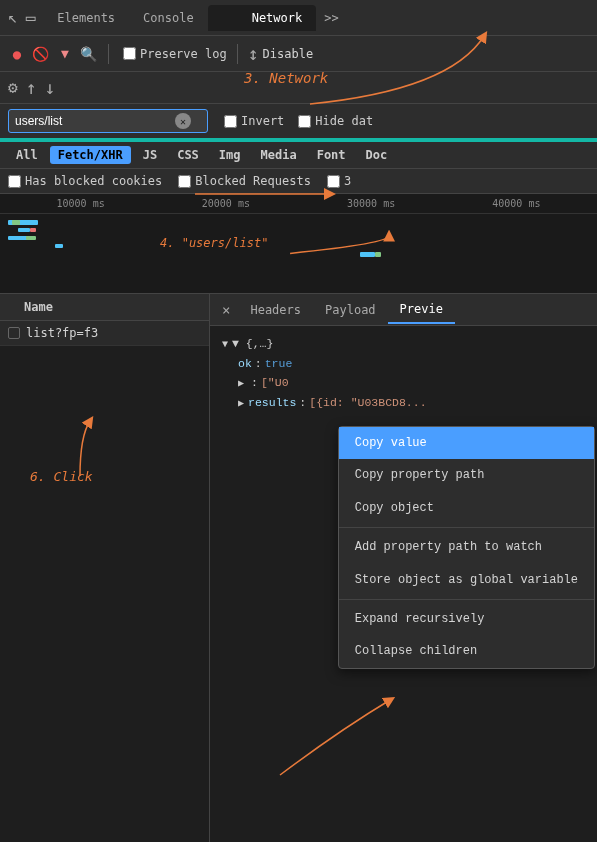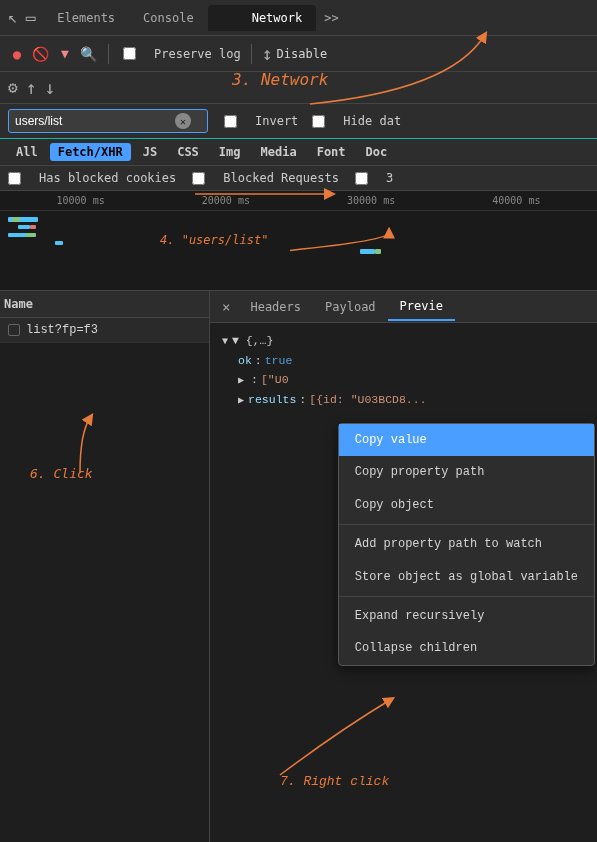--- a/index.html
+++ b/index.html
@@ -71,21 +71,21 @@
     }
     .preserve-log-area {
       display: flex;
       align-items: center;
       gap: 6px;
       margin-left: 4px;
     }
     .checkbox-label {
       display: flex;
       align-items: center;
-      gap: 18px;
+      gap: 4px;
       color: #ccc;
       font-size: 12px;
       cursor: pointer;
     }
     .checkbox-label input[type="checkbox"] {
       accent-color: #4a9eff;
     }
 
     
     .toolbar2 {
@@ -93,33 +93,33 @@
       align-items: center;
       background: #2d2d2d;
       border-bottom: 1px solid #444;
       height: 32px;
       padding: 0 8px;
       gap: 8px;
       position: relative;
     }
     .network-label-arrow {
       position: absolute;
-      left: 232px;
+      left: 244px;
       top: -2px;
       color: #e87a3b;
-      font-size: 16px;
+      font-size: 14px;
       font-style: italic;
       white-space: nowrap;
     }
 
     
     .search-bar {
       display: flex;
       background: #2d2d2d;
-      border-bottom: 1px solid #14b8a6;
+      border-bottom: 4px solid #14b8a6;
       padding: 5px 8px;
       gap: 8px;
     }
     .search-input-wrapper {
       display: flex;
       align-items: center;
       background: #3c3c3c;
       border: 1.5px solid #4a9eff;
       border-radius: 3px;
       padding: 3px 6px;
@@ -234,34 +234,33 @@
     .left-panel {
       width: 210px;
       border-right: 1px solid #444;
       background: #1e1e1e;
       display: flex;
       flex-direction: column;
     }
     .panel-header {
       background: #2d2d2d;
       border-bottom: 1px solid #444;
-      padding: 6px 4px;
+      padding: 6px 24px;
       font-size: 12px;
       color: #ccc;
       font-weight: 600;
     }
     .list-item {
       display: flex;
       align-items: center;
       padding: 5px 8px;
       gap: 6px;
       background: #2a2a2a;
       border-bottom: 1px solid #333;
       cursor: pointer;
-      font-family: Liberation Mono, monospace;
     }
     .list-item-checkbox {
       width: 12px;
       height: 12px;
       border: 1px solid #666;
       border-radius: 2px;
       background: transparent;
       flex-shrink: 0;
     }
     .list-item-name {
@@ -552,21 +551,20 @@
         <div class="context-menu-item">Copy property path</div>
         <div class="context-menu-item">Copy object</div>
         <div class="context-menu-separator"></div>
         <div class="context-menu-item">Add property path to watch</div>
         <div class="context-menu-item">Store object as global variable</div>
         <div class="context-menu-separator"></div>
         <div class="context-menu-item">Expand recursively</div>
         <div class="context-menu-item">Collapse children</div>
       </div>
 
-      <div style="position:absolute; bottom:50px; left:70px; color:#e87a3b; font-size:13px; font-style:italic;">7. Right click</div>
     </div>
   </div>
 </div>
 
 <svg style="position:absolute; top:0; left:0; width:597px; height:842px; pointer-events:none;">
   <defs>
     <marker id="ah-orange" markerWidth="8" markerHeight="8" refX="4" refY="4" orient="auto">
       <path d="M0,0 L8,4 L0,8 Z" fill="#e87a3b"></path>
     </marker>
   </defs>

